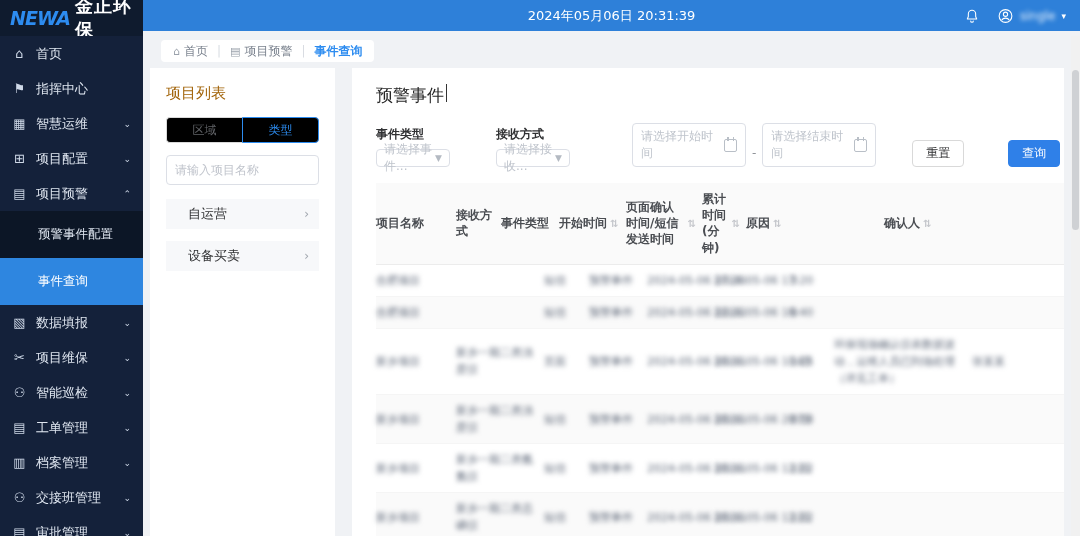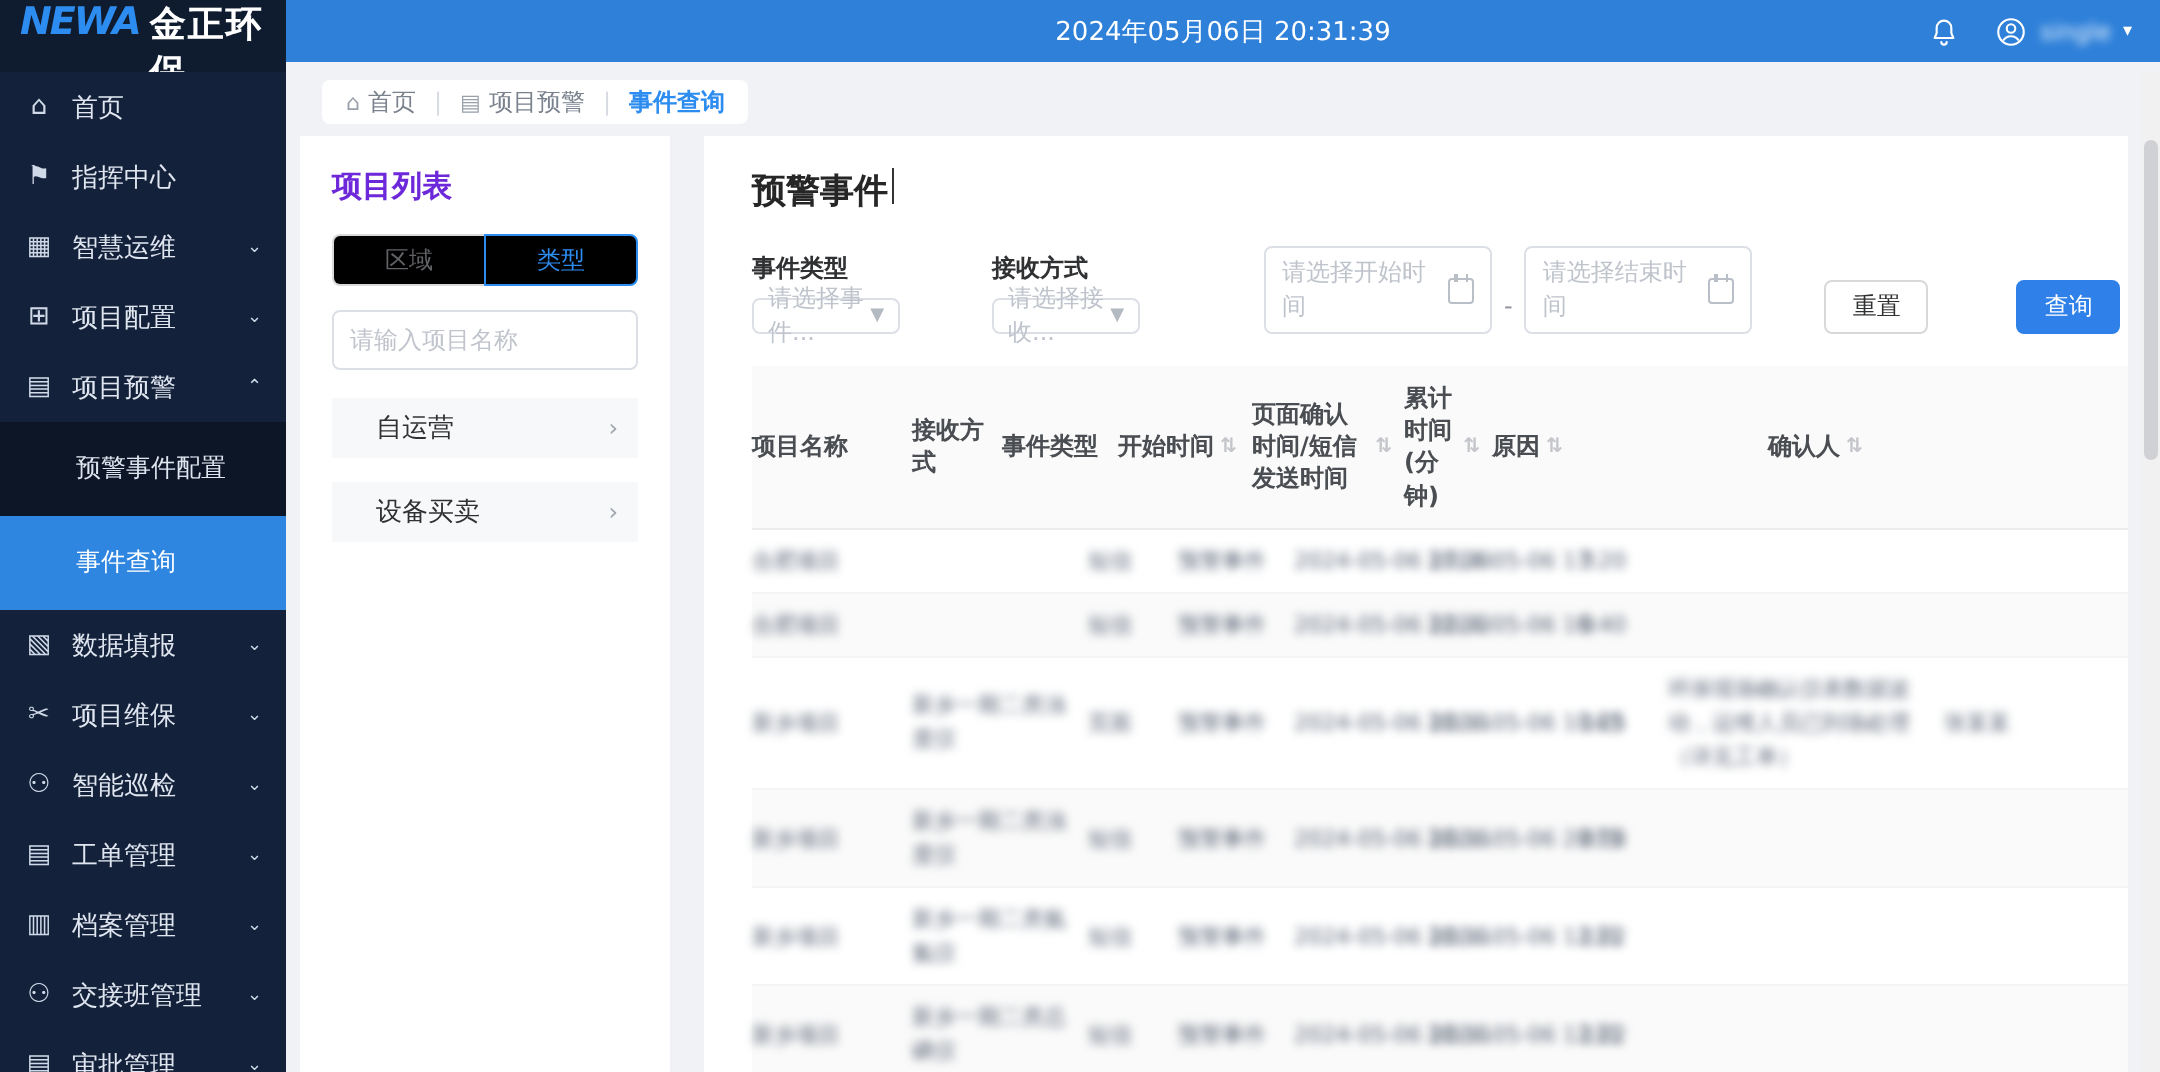--- a/index.html
+++ b/index.html
@@ -1,21 +1,21 @@
 <!DOCTYPE html>
 <html><head>
 <meta charset="utf-8">
 <style>
   html,body{margin:0;padding:0}
   body{width:1080px;height:536px;position:relative;overflow:hidden;background:#f0f2f5;
        font-family:"DejaVu Sans","Liberation Sans",sans-serif;-webkit-font-smoothing:antialiased}
 
   
   .logo-block{position:absolute;left:0;top:0;width:143px;height:36px;background:#0f1b2e;
-              display:flex;padding-left:10px;box-sizing:border-box;gap:5px;z-index:5}
+              display:flex;align-items:center;padding-left:10px;box-sizing:border-box;gap:5px;z-index:5}
   .logo-en{color:#2d8cf0;font-weight:bold;font-style:italic;font-size:19px;letter-spacing:-1px}
   .logo-zh{color:#ffffff;font-weight:bold;font-size:18px;letter-spacing:1px}
   .topbar{position:absolute;left:143px;top:0;right:0;height:31px;background:#2e80d9;color:#fff;z-index:4}
   .topbar-dt{position:absolute;left:50%;top:0;height:31px;transform:translateX(-50%);
              display:flex;align-items:center;font-size:13px}
   .topbar-right{position:absolute;right:14px;top:0;height:31px;display:flex;align-items:center;gap:16px}
   .tb-icon{width:17px;height:17px;display:flex;align-items:center;justify-content:center}
   .user-wrap{display:flex;align-items:center;gap:6px}
   .username{font-size:12px;color:#eaf3fd;filter:blur(2px)}
   .caret{font-size:9px;color:#fff}
@@ -33,36 +33,36 @@
   .crumb-pill{position:absolute;left:161px;top:40px;height:22px;background:#fff;border-radius:4px;
               display:flex;align-items:center;padding:0 12px;gap:9px;font-size:12px;color:#7a828e;z-index:2}
   .crumb-item{display:flex;align-items:center;gap:4px}
   .crumb-ico{font-size:11px;color:#9aa1ab}
   .crumb-div{color:#d8dce2}
   .crumb-item.active{color:#2d8cf0;font-weight:bold}
 
   
   .left-panel{position:absolute;left:150px;top:68px;width:185px;bottom:0;background:#fff;
               box-sizing:border-box;padding:16px 16px 0 16px}
-  .panel-title{font-size:15px;font-weight:bold;color:#6d28d9;margin-bottom:14px}
+  .panel-title{font-size:15px;font-weight:normal;color:#a16207;margin-bottom:14px}
   .tabs{display:flex;margin-bottom:12px}
   .tab{flex:1;height:26px;border:1px solid #d9d9d9;background:#000000;font-size:12px;color:#606266;
        display:flex;align-items:center;justify-content:center;box-sizing:border-box;cursor:pointer}
   .tab.first{border-radius:4px 0 0 4px;border-right:none}
   .tab.active{border:1px solid #2d8cf0;color:#2d8cf0;border-radius:0 4px 4px 0}
   .panel-search{height:28px;border:1px solid #dcdfe6;border-radius:4px;display:flex;align-items:center;
                 padding:0 8px;font-size:12px;color:#c0c4cc;margin-bottom:14px}
   .tree-item{height:30px;background:#f7f8fa;display:flex;align-items:center;
              padding:0 10px 0 22px;font-size:13px;color:#303133;margin-bottom:12px;cursor:pointer}
   .tree-chev{margin-left:auto;color:#a0a6ad;font-size:12px}
 
   
   .main-panel{position:absolute;left:352px;top:68px;right:16px;bottom:0;background:#fff;
               box-sizing:border-box;padding:16px 0 0 24px;overflow:hidden}
-  .page-title{display:flex;align-items:flex-start;font-size:17px;font-weight:bold;color:#262626}
+  .page-title{display:flex;align-items:flex-start;font-size:17px;font-weight:normal;color:#262626}
   .text-cursor{width:1px;height:18px;background:#333;margin-left:2px}
   .filters{display:flex;align-items:flex-end;margin-top:16px}
   .fgroup{display:flex;flex-direction:column;gap:6px}
   .flabel{font-size:12px;font-weight:bold;color:#303133}
   .fselect{width:74px;height:18px;border:1px solid #dcdfe6;border-radius:4px;box-sizing:border-box;
            display:flex;align-items:center;justify-content:space-between;padding:0 7px;font-size:12px;color:#bfc4cc;cursor:pointer}
   .sel-chev{font-size:9px;color:#b4bac2}
   .dateinput{width:114px;height:44px;border:1px solid #dcdfe6;border-radius:4px;box-sizing:border-box;
              display:flex;align-items:center;justify-content:space-between;padding:0 8px;font-size:12px;color:#bfc4cc;cursor:text}
   .cal{width:11px;height:11px;border:1px solid #b9bfc7;border-radius:2px;position:relative;flex:0 0 11px}

